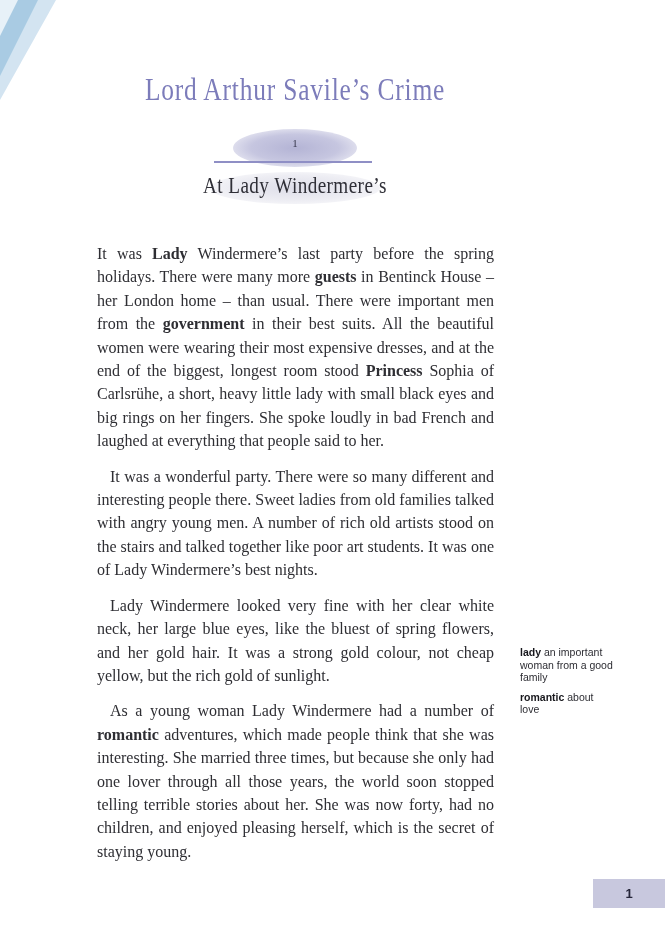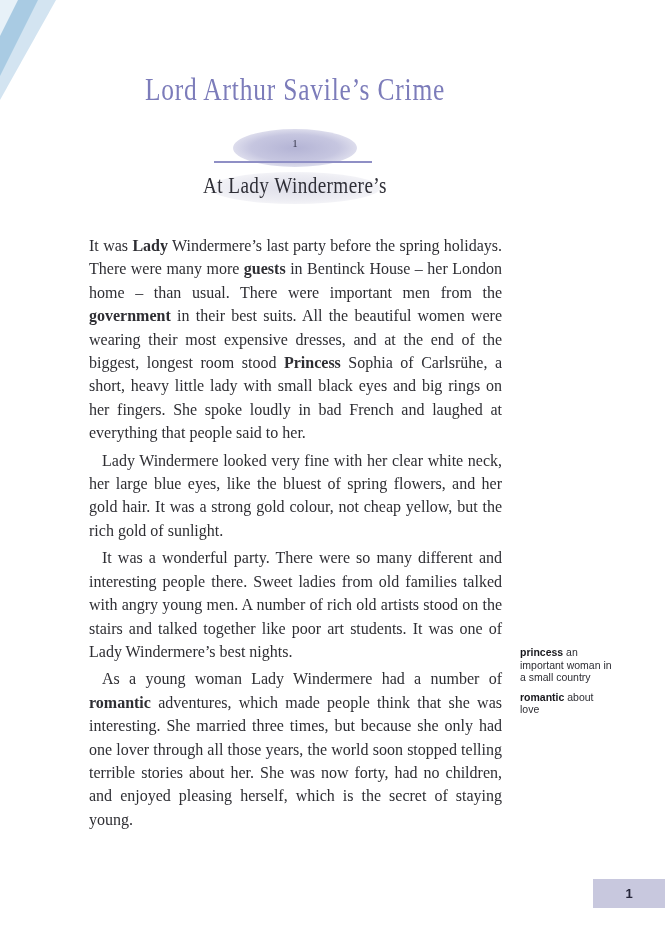--- a/index.html
+++ b/index.html
@@ -70,21 +70,21 @@
 
   
   .body-col {
     position: absolute; top: 230px; left: 85px; width: 421px;
     font-family: "Liberation Serif", serif;
     font-size: 16px;
     line-height: 23.4px;
     color: #2e2e33;
     text-align: justify;
   }
-  .body-col p { margin: 4px; }
+  .body-col p { margin: 12px; }
   .body-col p + p { text-indent: 13px; }
   .body-col b { font-weight: bold; }
 
   
   .glossary {
     position: absolute; top: 646px; left: 520px; width: 94px;
     font-family: "Liberation Sans", sans-serif;
     font-size: 10.5px;
     line-height: 12.5px;
     color: #2d2d33;
@@ -119,27 +119,27 @@
 
   <div class="chap-ellipse"></div>
   <div class="chap-rule"></div>
   <div class="chap-num">1</div>
 
   <div class="title-ellipse"></div>
   <h2 class="chapter-title">At Lady Windermere’s</h2>
 
   <div class="body-col">
       <p><span>It was </span><b>Lady</b><span> Windermere’s last party before the spring holidays. There were many more </span><b>guests</b><span> in Bentinck House – her London home – than usual. There were important men from the </span><b>government</b><span> in their best suits. All the beautiful women were wearing their most expensive dresses, and at the end of the biggest, longest room stood </span><b>Princess</b><span> Sophia of Carlsrühe, a short, heavy little lady with small black eyes and big rings on her fingers. She spoke loudly in bad French and laughed at everything that people said to her.</span></p>
+      <p><span>It was a wonderful party. There were so many different and interesting people there. Sweet ladies from old families talked with angry young men. A number of rich old artists stood on the stairs and talked together like poor art students. It was one of Lady Windermere’s best nights.</span></p>
       <p><span>Lady Windermere looked very fine with her clear white neck, her large blue eyes, like the bluest of spring flowers, and her gold hair. It was a strong gold colour, not cheap yellow, but the rich gold of sunlight.</span></p>
-      <p><span>It was a wonderful party. There were so many different and interesting people there. Sweet ladies from old families talked with angry young men. A number of rich old artists stood on the stairs and talked together like poor art students. It was one of Lady Windermere’s best nights.</span></p>
       <p><span>As a young woman Lady Windermere had a number of </span><b>romantic</b><span> adventures, which made people think that she was interesting. She married three times, but because she only had one lover through all those years, the world soon stopped telling terrible stories about her. She was now forty, had no children, and enjoyed pleasing herself, which is the secret of staying young.</span></p>
     </div>
 
   <aside class="glossary">
-      <div class="gloss-entry"><b>princess</b> an important woman in a small country</div>
+      <div class="gloss-entry"><b>lady</b> an important woman from a good family</div>
       <div class="gloss-entry"><b>romantic</b> about love</div>
     </aside>
 
   <div class="footer-band">
     <span class="pagenum">1</span>
   </div>
 
 </div>
 
 </body></html>

